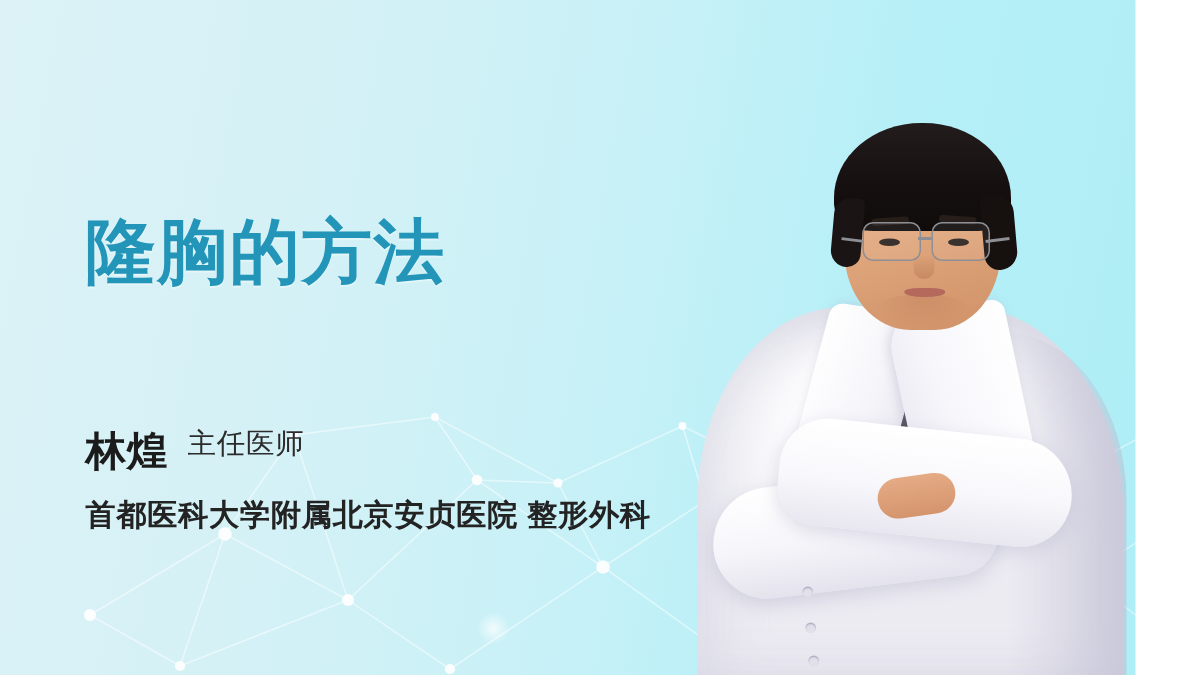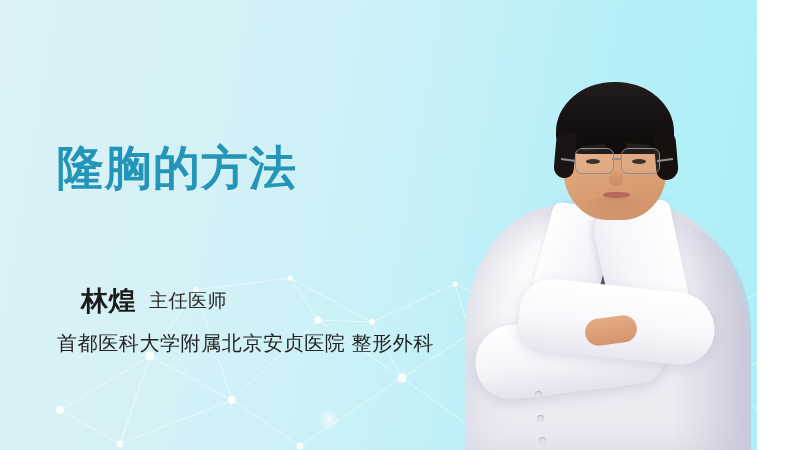--- a/index.html
+++ b/index.html
@@ -46,23 +46,22 @@
     color: #2295b9;
     white-space: nowrap;
     text-shadow: 0 1px 0 rgba(255,255,255,0.35);
   }
 
   .doctor-line {
     position: absolute;
     left: 57px;
     top: 283px;
     display: flex;
-    align-items: center;
+    align-items: flex-start;
     white-space: nowrap;
-    margin-left: 24px;
   }
   .doctor-name {
     font-size: 27px;
     font-weight: 700;
     color: #1b1b1b;
     letter-spacing: 0.5px;
   }
   .doctor-title {
     font-size: 19px;
     font-weight: 400;
@@ -70,21 +69,21 @@
     margin-left: 13px;
     letter-spacing: 0.5px;
     font-family: Liberation Serif, serif;
   }
 
   .affiliation {
     position: absolute;
     left: 57px;
     top: 330px;
     font-size: 20px;
-    font-weight: 400;
+    font-weight: 700;
     color: #232323;
     letter-spacing: 0.6px;
     white-space: nowrap;
   }
 
   
   .portrait {
     position: absolute;
     right: 0;
     bottom: 0;

